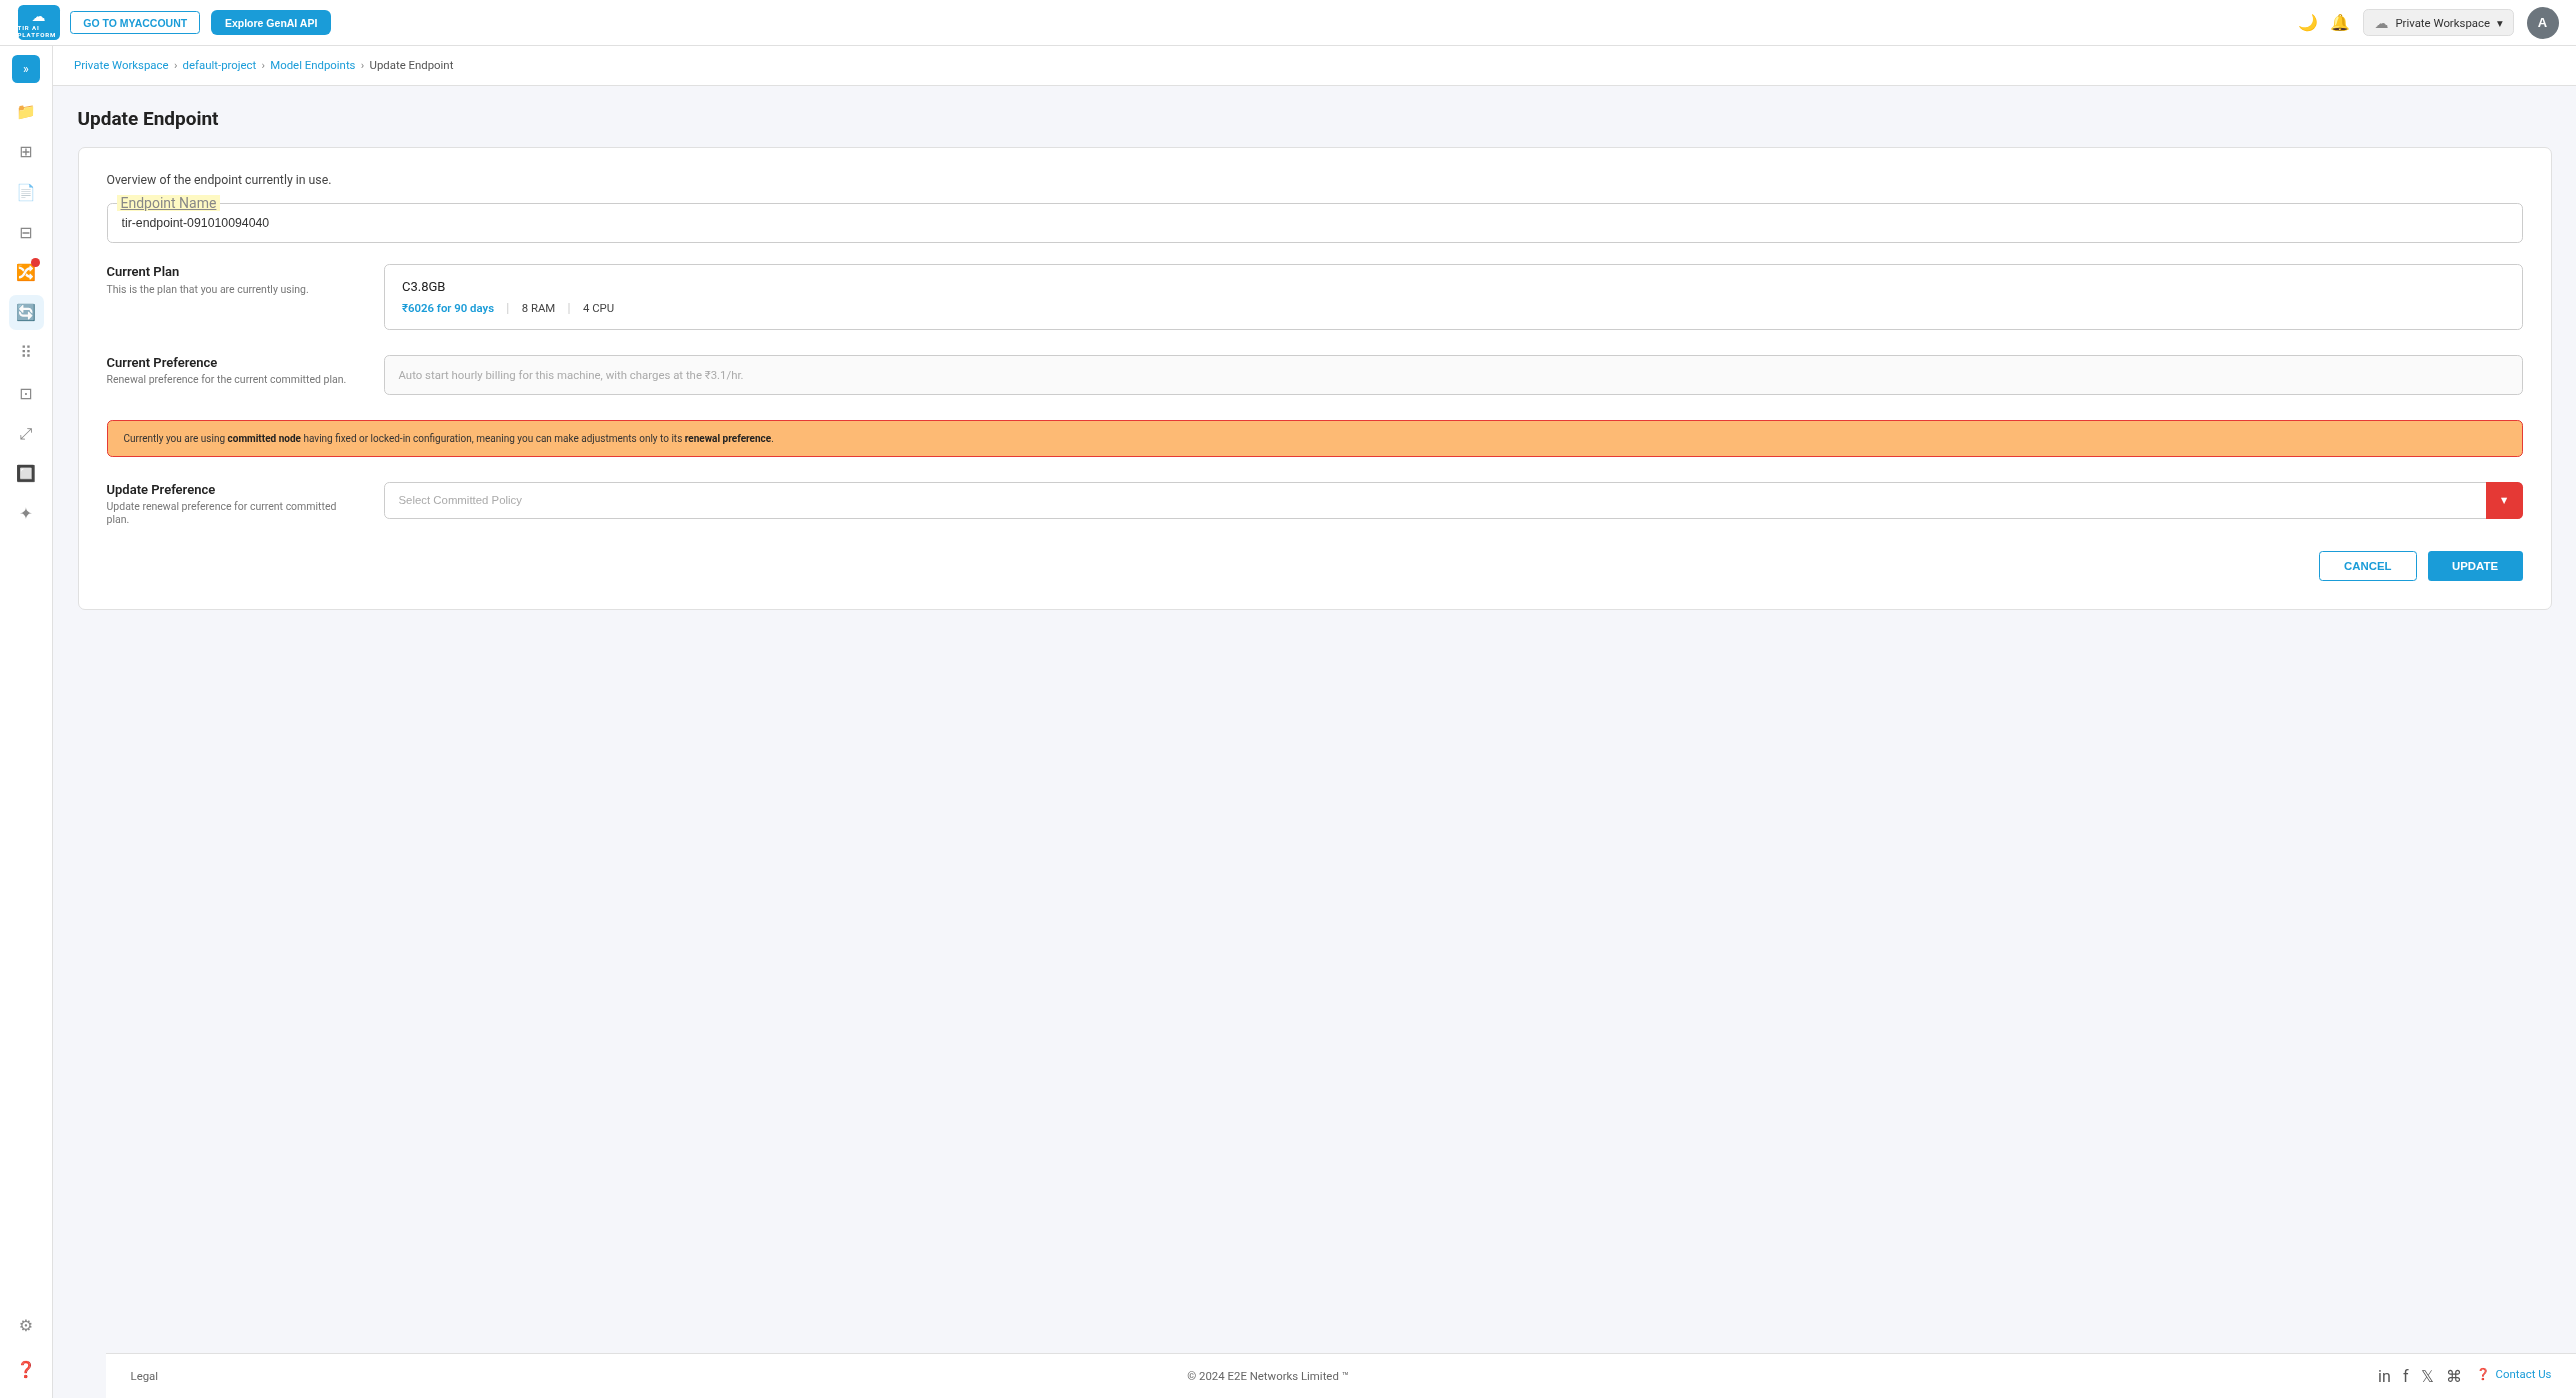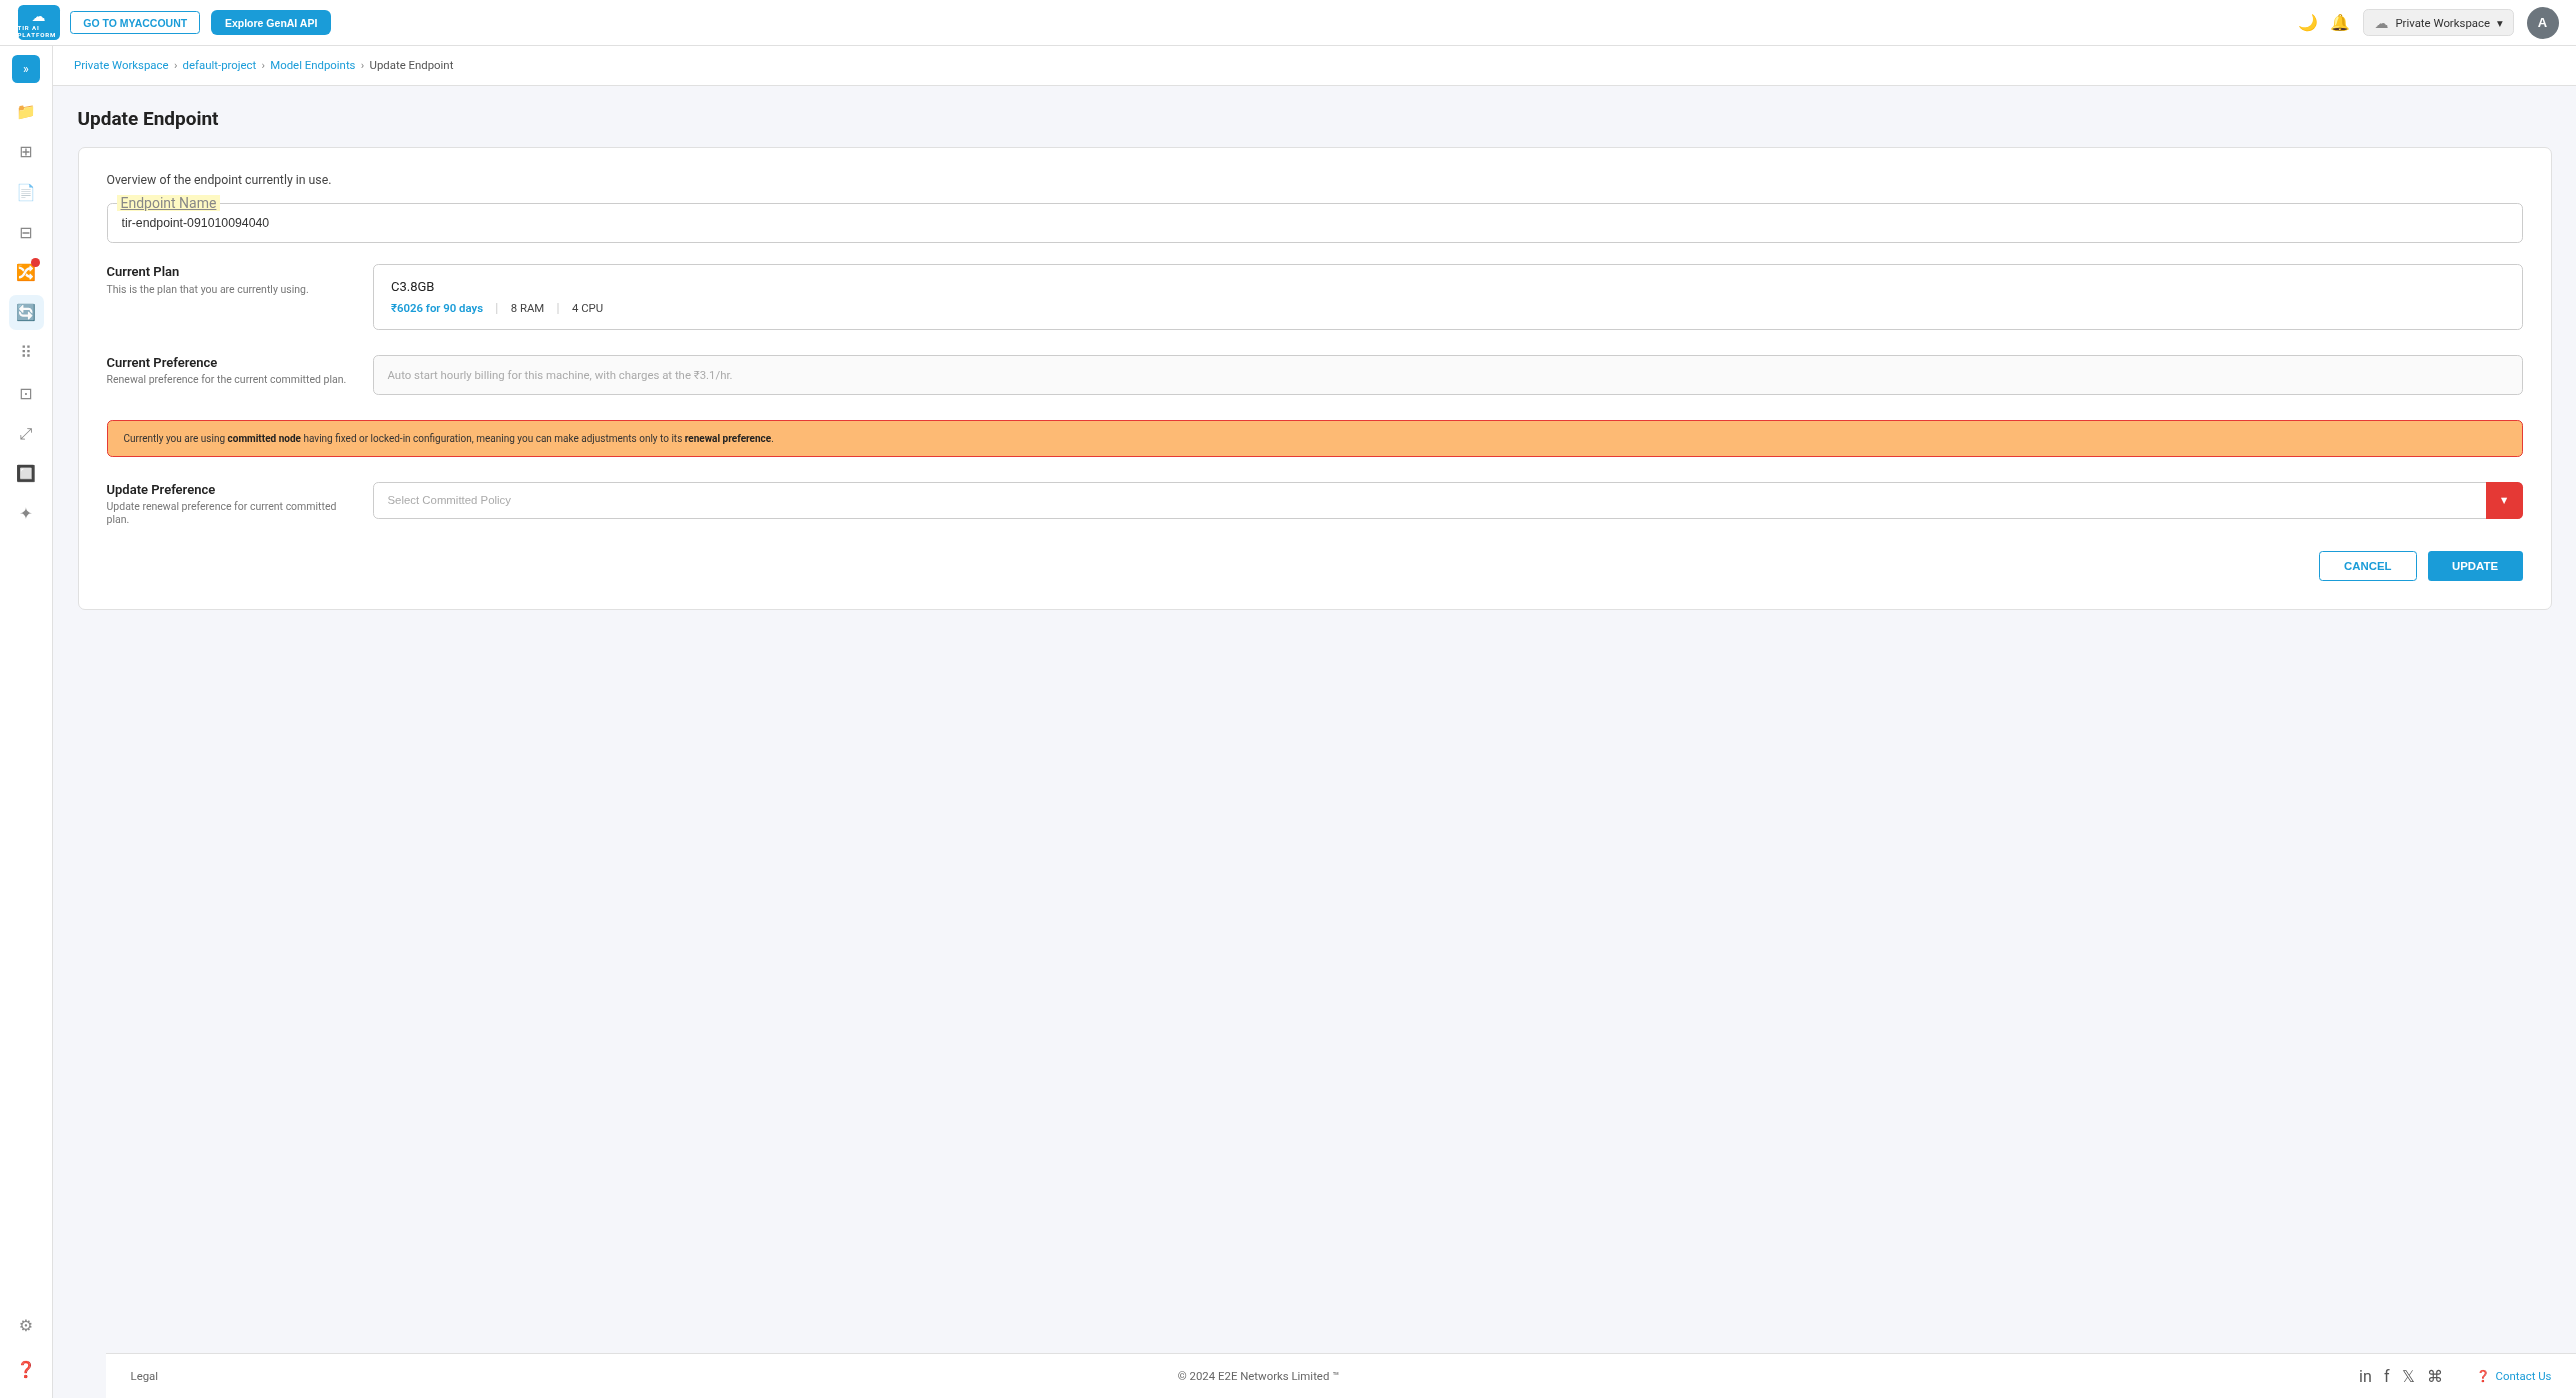--- a/index.html
+++ b/index.html
@@ -168,21 +168,21 @@
       width: 100%;
       border: 0.9px solid #ccc;
       border-radius: 5.3px;
       padding: 12.3px 14px;
       font-size: 12.3px; color: #333;
       background: #fff;
     }
 
     .section-row {
       display: flex;
-      gap: 21px;
+      gap: 32px;
       margin-bottom: 24.5px;
       align-items: flex-start;
     }
     .section-label-col {
       width: 245px; flex-shrink: 0;
     }
     .section-label-title {
       font-size: 13px; font-weight: 600; color: #222; margin-bottom: 3.5px;
     }
     .section-label-sub { font-size: 10.5px; color: #777; }
@@ -267,21 +267,21 @@
       border-top: 0.9px solid #e0e0e0;
       padding: 12.3px 24.5px;
       display: flex; align-items: center; justify-content: space-between;
       font-size: 11.4px; color: #666;
       margin-left: 53px;
     }
     .footer-center { text-align: center; flex: 1; }
     .footer-social { display: flex; gap: 12.3px; align-items: center; }
     .footer-social-icon { font-size: 16px; color: #555; cursor: pointer; }
     .footer-contact { display: flex; align-items: center; gap: 5.3px; color: #1a9cd8; cursor: pointer; font-size: 11.4px; }
-    .footer-right { display: flex; align-items: center; gap: 33px; }
+    .footer-right { display: flex; align-items: flex-start; gap: 14px; }
   </style>
 </head>
 <body>
 
 <nav class="topnav">
   <div class="topnav-left">
     <div class="logo-area">
       <div class="logo-box">
         <span class="logo-icon">☁</span>
         <span class="logo-text">TIR AI PLATFORM</span>

